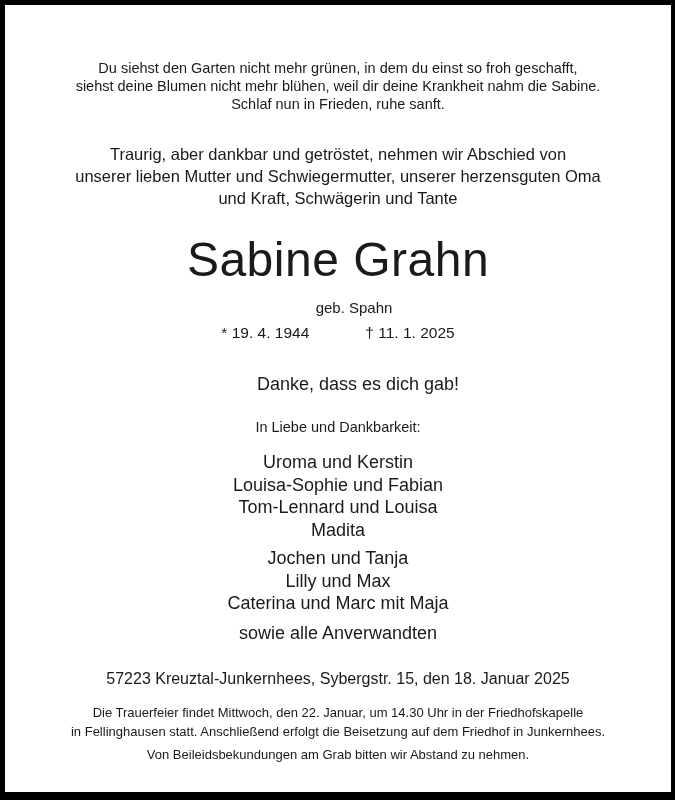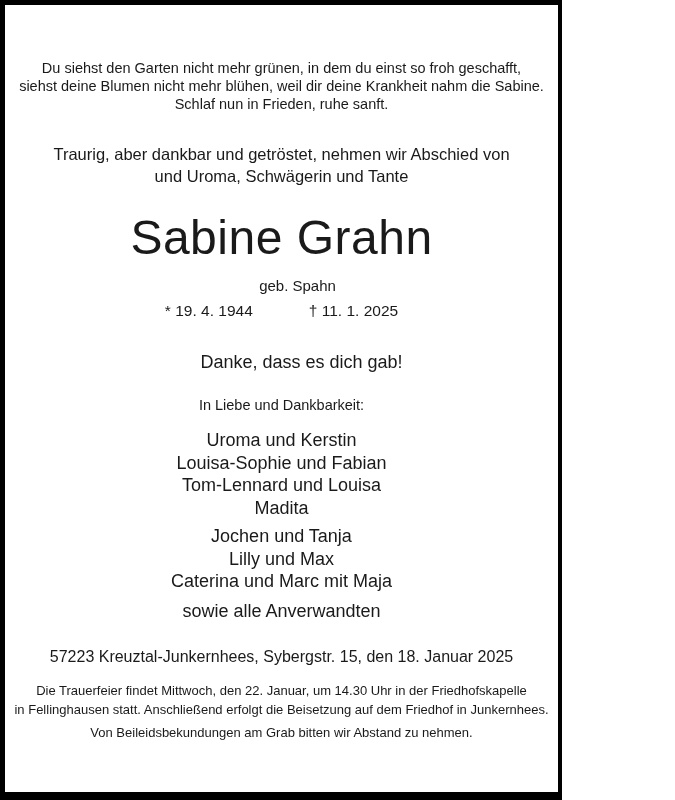--- a/index.html
+++ b/index.html
@@ -8,21 +8,21 @@
     background: #ffffff;
   }
   body {
     width: 675px;
     height: 800px;
     font-family: "Liberation Sans", "DejaVu Sans", sans-serif;
     color: #1a1a1a;
   }
   .page {
     box-sizing: border-box;
-    width: 562px;
+    width: 675px;
     height: 800px;
     background: #ffffff;
     border-style: solid;
     border-color: #000000;
     border-top-width: 5px;
     border-left-width: 5px;
     border-right-width: 4px;
     border-bottom-width: 8px;
     text-align: center;
     overflow: hidden;
@@ -103,21 +103,22 @@
 <div class="page">
 
   <div class="poem">
     <div>Du siehst den Garten nicht mehr grünen, in dem du einst so froh geschafft,</div>
     <div>siehst deine Blumen nicht mehr blühen, weil dir deine Krankheit nahm die Sabine.</div>
     <div>Schlaf nun in Frieden, ruhe sanft.</div>
   </div>
 
   <div class="intro">
     <div>Traurig, aber dankbar und getröstet, nehmen wir Abschied von</div>
-    <div>und Uroma, Schwägerin und Tante</div>
+    <div>unserer lieben Mutter und Schwiegermutter, unserer herzensguten Oma</div>
+    <div>und Kraft, Schwägerin und Tante</div>
   </div>
 
   <h1 class="name">Sabine Grahn</h1>
 
   <div class="maiden">geb. Spahn</div>
 
   <div class="dates">
     <span>* 19. 4. 1944</span>
     <span>† 11. 1. 2025</span>
   </div>

